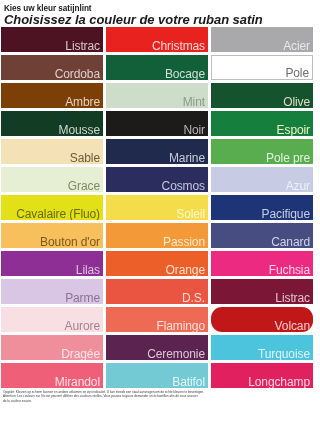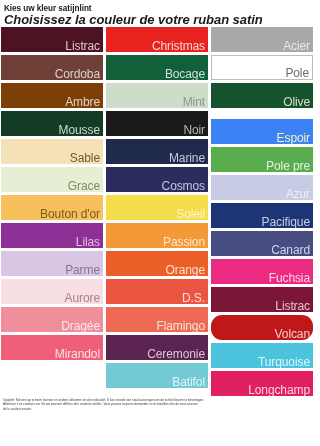--- a/index.html
+++ b/index.html
@@ -110,20 +110,23 @@
         </div>
         <div class="swatch" style="background: rgb(18, 61, 36);">
           <span class="swatch-label" style="color: rgb(207, 216, 207);">Mousse</span>
         </div>
         <div class="swatch" style="background: rgb(244, 226, 182);">
           <span class="swatch-label" style="color: rgb(107, 92, 58);">Sable</span>
         </div>
         <div class="swatch" style="background: rgb(230, 239, 211);">
           <span class="swatch-label" style="color: rgb(125, 138, 99);">Grace</span>
         </div>
+        <div class="swatch" style="background: rgb(226, 224, 22);">
+          <span class="swatch-label" style="color: rgb(107, 106, 16);">Cavalaire (Fluo)</span>
+        </div>
         <div class="swatch" style="background: rgb(248, 192, 92);">
           <span class="swatch-label" style="color: rgb(122, 90, 28);">Bouton d'or</span>
         </div>
         <div class="swatch" style="background: rgb(142, 47, 150);">
           <span class="swatch-label" style="color: rgb(221, 196, 224);">Lilas</span>
         </div>
         <div class="swatch" style="background: rgb(217, 198, 228);">
           <span class="swatch-label" style="color: rgb(138, 115, 151);">Parme</span>
         </div>
         <div class="swatch" style="background: rgb(247, 223, 228);">
@@ -180,21 +183,21 @@
       <div class="col">
         <div class="swatch" style="background: rgb(169, 169, 171);">
           <span class="swatch-label" style="color: rgb(232, 232, 234); text-align: right;">Acier</span>
         </div>
         <div class="swatch bordered" style="background: rgb(255, 255, 255);">
           <span class="swatch-label" style="color: rgb(110, 110, 110);">Pole</span>
         </div>
         <div class="swatch" style="background: #14532d;">
           <span class="swatch-label" style="color: rgb(224, 218, 194);">Olive</span>
         </div>
-        <div class="swatch" style="background: #3b82f6; margin-top: 8px;">
+        <div class="swatch" style="background: #15803d;">
           <span class="swatch-label" style="color: rgb(240, 245, 194);">Espoir</span>
         </div>
         <div class="swatch" style="background: rgb(90, 173, 78);">
           <span class="swatch-label" style="color: rgb(223, 240, 220);">Pole pre</span>
         </div>
         <div class="swatch" style="background: rgb(199, 204, 228);">
           <span class="swatch-label" style="color: rgb(238, 240, 248);">Azur</span>
         </div>
         <div class="swatch" style="background: rgb(29, 52, 118);">
           <span class="swatch-label" style="color: rgb(198, 206, 228);">Pacifique</span>

